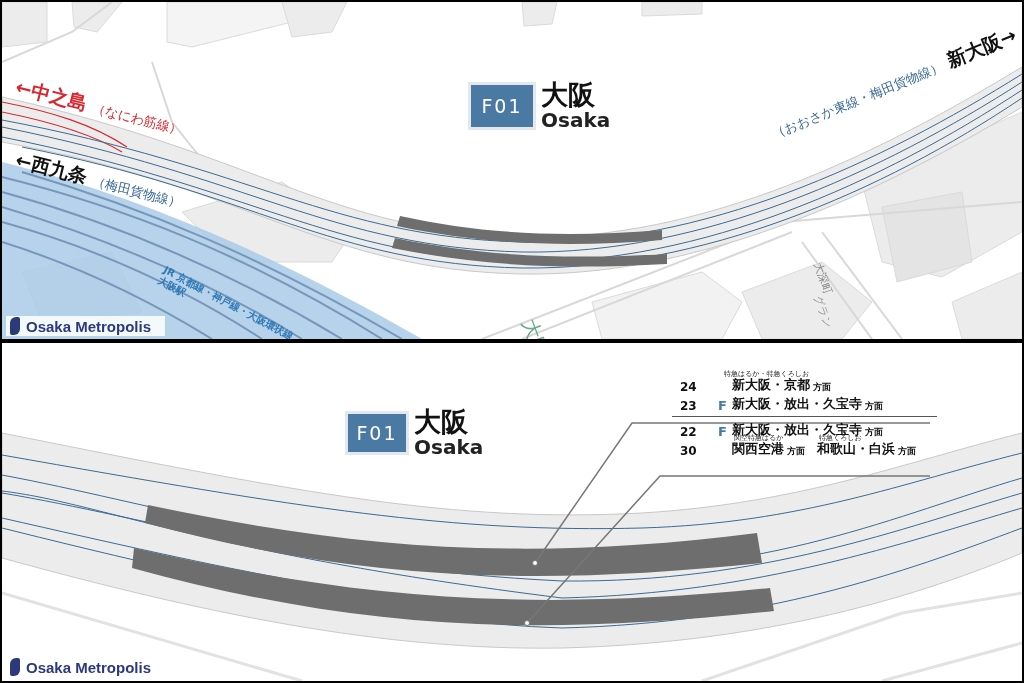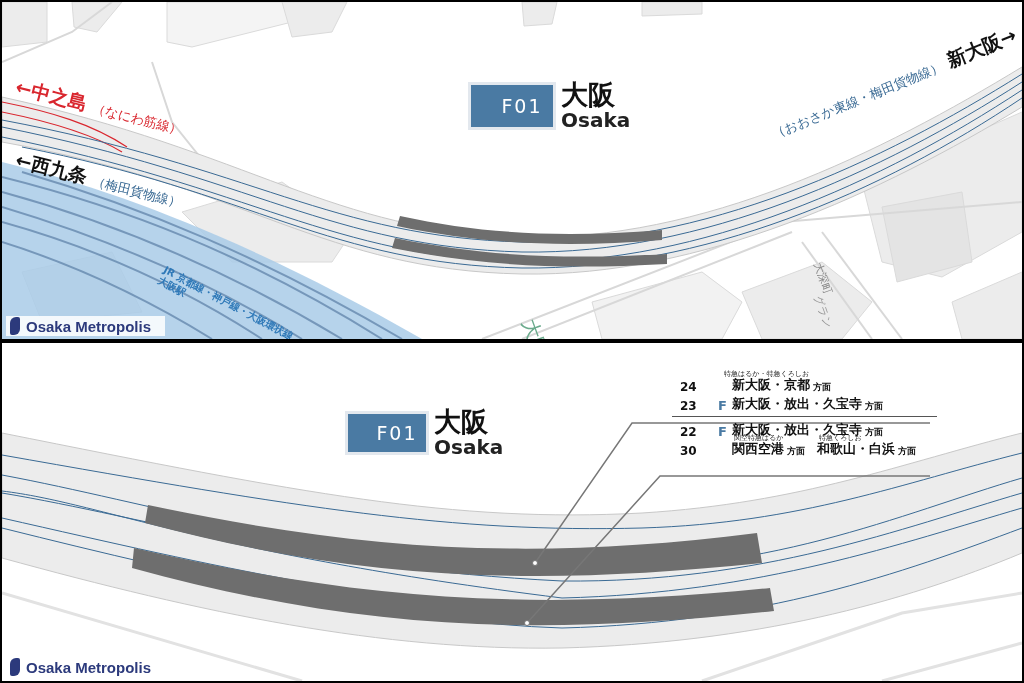--- a/index.html
+++ b/index.html
@@ -2,21 +2,21 @@
 <html><head>
 <meta charset="utf-8">
 <style>
   html, body { margin:0; padding:0; background:#000; }
   body { width:1024px; height:683px; position:relative; overflow:hidden; font-family:"DejaVu Sans", sans-serif; }
   .panel { position:absolute; left:2px; width:1020px; background:#fff; overflow:hidden; }
   #panel-top { top:2px; height:337px; }
   #panel-bottom { top:343px; height:338px; }
   svg.map { position:absolute; left:0; top:0; }
   .station-sign { position:absolute; display:flex; align-items:center; }
-  .code-box { background:#4a7aa3; color:#fff; border:3px solid #e3e8ee; font-family:"DejaVu Sans", sans-serif; font-size:19px; letter-spacing:2px; display:flex; align-items:center; justify-content:center;padding-left:20px; }
+  .code-box { background:#4a7aa3; color:#fff; border:3px solid #e3e8ee; font-family:"DejaVu Sans", sans-serif; font-size:19px; letter-spacing:2px; display:flex; align-items:center; justify-content:center; }
   .name-block { margin-left:5px; display:flex; flex-direction:column; line-height:1; }
   .name-ja { font-size:27px; font-weight:bold; color:#111; }
   .name-en { font-size:20px; font-weight:bold; color:#222; margin-top:2px; }
   .dir-label { position:absolute; font-weight:bold; white-space:nowrap; transform-origin:left center; }
   .sub-label { font-size:13px; font-weight:normal; }
   .brand { position:absolute; left:4px; display:flex; align-items:center; background:rgba(255,255,255,0.85); padding:1px 14px 1px 4px; }
   .brand-logo { width:10px; height:18px; background:#2c3a7c; border-radius:6px 2px 6px 2px; margin-right:6px; }
   .brand-text { font-size:15px; font-weight:bold; color:#2c3a7c; font-family:"Liberation Sans", sans-serif; }
   .platform-guide { position:absolute; left:670px; top:32px; width:265px; font-size:12px; color:#111; }
   .pg-row { position:relative; height:19px; display:flex; align-items:flex-end; }

